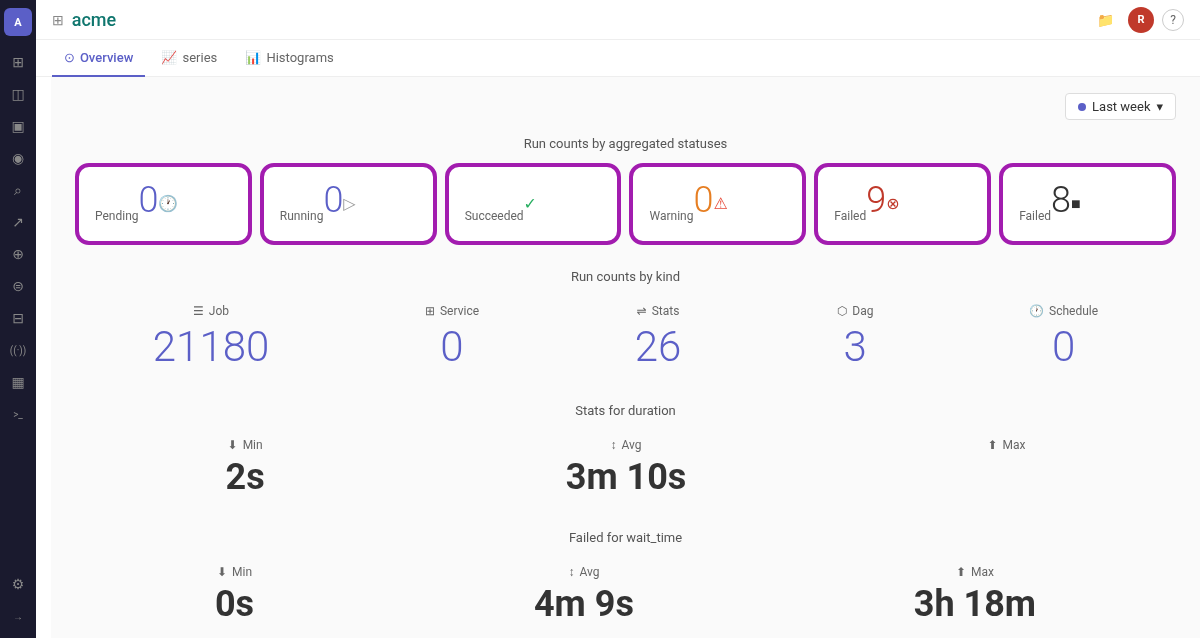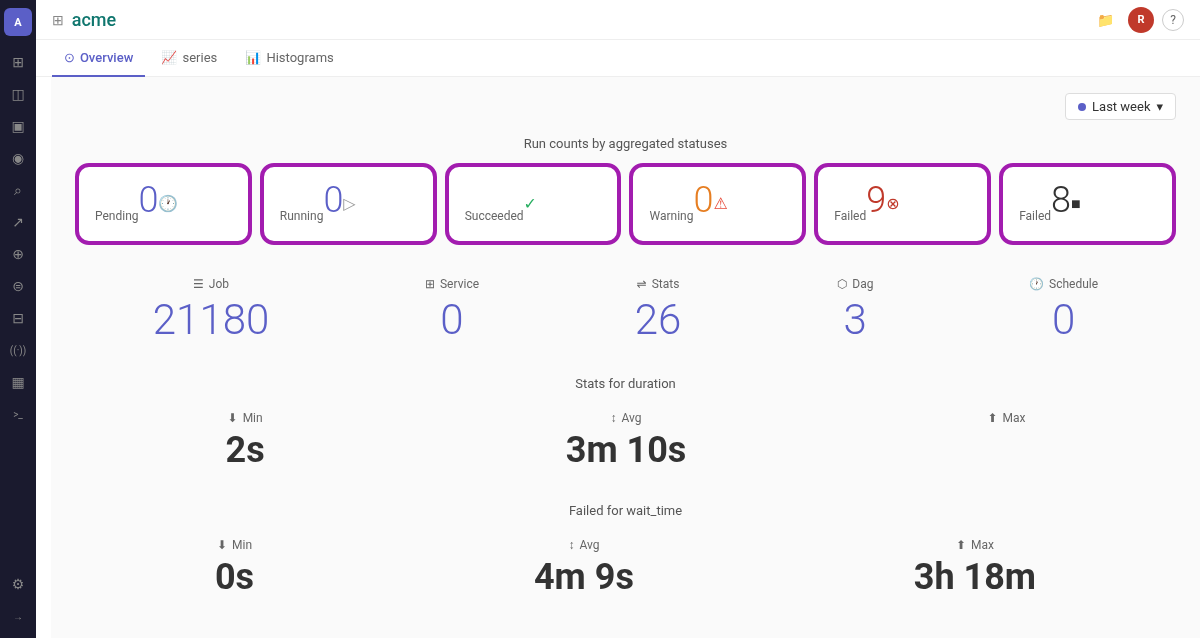--- a/index.html
+++ b/index.html
@@ -322,20 +322,21 @@
         <div class="status-card">
           <span class="status-card-label">Failed</span>
           <span class="status-card-value dark">8</span>
           <span class="status-card-icon icon-stop">■</span>
         </div>
 
       </div>
     </section>
 
     <section class="kind-section">
+      <div class="section-title">Run counts by kind</div>
       <div class="kind-items">
 
         <div class="kind-item">
           <div class="kind-item-header">
             <span>☰</span>
             <span>Job</span>
           </div>
           <span class="kind-item-value">21180</span>
         </div>
 

